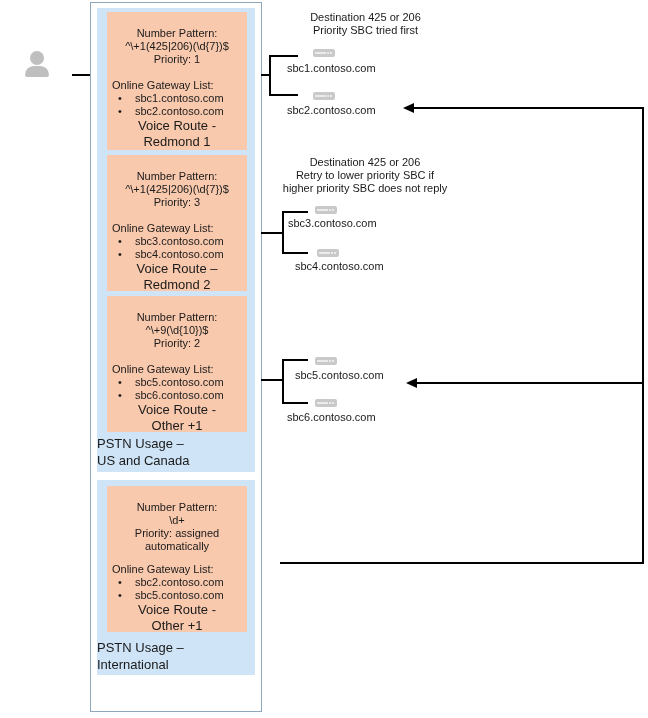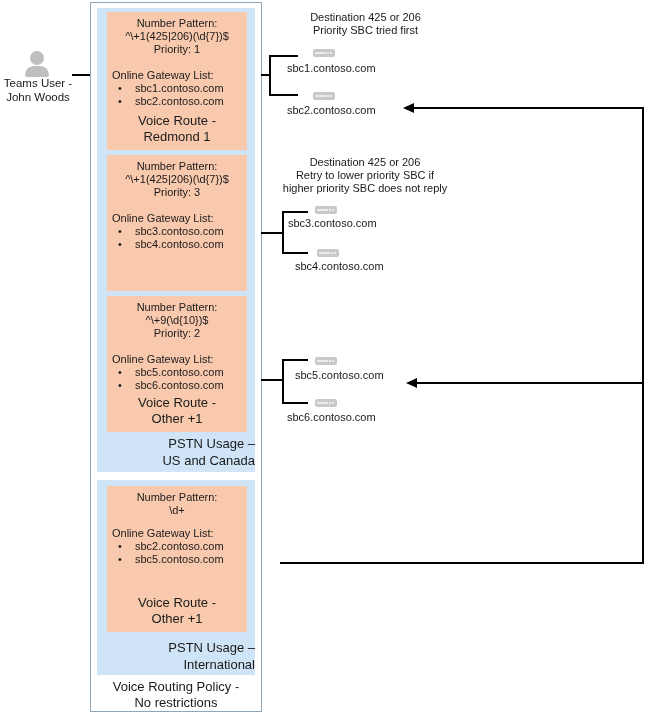--- a/index.html
+++ b/index.html
@@ -5,31 +5,31 @@
   html,body{margin:0;padding:0;background:#fff;}
   #page{position:relative;width:648px;height:718px;background:#fff;
         font-family:"Liberation Sans","DejaVu Sans",sans-serif;color:#1a1a1a;overflow:hidden;}
   .abs{position:absolute;}
   .ml{white-space:pre-line;}
   
   .policy-box{left:90px;top:2px;width:172px;height:710px;border:1px solid #90a6ba;background:#fff;box-sizing:border-box;}
   .usage-box{background:#cfe4f7;}
   .usage1{left:97px;top:8px;width:158px;height:464px;}
   .usage2{left:97px;top:480px;width:158px;height:195px;}
-  .route-box{left:107px;width:140px;background:#f9c9ae;display:flex;flex-direction:column;align-items:center;box-sizing:border-box;padding-top:5px;}
+  .route-box{left:107px;width:140px;background:#f9c9ae;display:flex;flex-direction:column;align-items:center;box-sizing:border-box;padding-top:15px;}
   .r1{top:12px;height:138px;}
   .r2{top:155px;height:136px;}
   .r3{top:296px;height:136px;}
   .r4{top:486px;height:146px;}
   .np{font-size:11px;line-height:13px;text-align:center;}
   .gw-label{font-size:11px;line-height:13px;align-self:flex-start;margin:13px 0 0 5px;}
   .gw-row{display:flex;align-self:flex-start;font-size:11px;line-height:13px;}
   .gw-row .bullet{width:17px;padding-left:11px;}
   .route-title{margin-top:auto;margin-bottom:5px;font-size:13px;line-height:16px;text-align:center;}
-  .usage-label{font-size:13px;line-height:16.5px;text-align:right;width:158px;left:97px;}
+  .usage-label{font-size:13px;line-height:16.5px;text-align:left;width:158px;left:97px;}
   .policy-label{font-size:13px;line-height:16px;text-align:center;width:170px;left:91px;top:679px;}
   
   .user-head{left:30px;top:51px;width:14px;height:14px;border-radius:50%;background:#bfbfbf;}
   .user-body{left:25px;top:66px;width:24px;height:11px;border-radius:12px 12px 3px 3px;background:#bfbfbf;}
   .user-label{left:0;top:76px;width:76px;text-align:center;font-size:11.5px;line-height:14px;}
   
   .ln{background:#000;}
   .arrowhead{width:0;height:0;border-top:5px solid transparent;border-bottom:5px solid transparent;border-right:11px solid #000;}
   
   .sbc-icon{width:22px;height:8px;background:#c9c9c9;border-radius:2px;}
@@ -38,27 +38,23 @@
   .sbc-label{font-size:11px;line-height:12px;}
   .ann{font-size:11px;line-height:13px;text-align:center;}
 </style>
 </head>
 <body>
 
 <div id="page">
 
   <div class="abs user-head"></div>
   <div class="abs user-body"></div>
-  <div class="abs user-label ml">Teams User -
-John Woods</div>
   <div class="abs ln" style="left:72px;top:74px;width:18px;height:2px;"></div>
 
   <div class="abs policy-box"></div>
-  <div class="abs policy-label ml">Voice Routing Policy -
-No restrictions</div>
 
   <div class="abs usage-box usage1"></div>
   <div class="abs usage-label ml" style="top:436px;">PSTN Usage –
 US and Canada</div>
 
   <div class="abs route-box r1">
     <div class="np">Number Pattern:</div>
     <div class="np">^\+1(425|206)(\d{7})$</div>
     <div class="np">Priority: 1</div>
     <div class="gw-label">Online Gateway List:</div>
@@ -80,20 +76,22 @@
     <div class="np">Priority: 3</div>
     <div class="gw-label">Online Gateway List:</div>
     <div class="gw-row">
         <span class="bullet">•</span>
         <span>sbc3.contoso.com</span>
       </div>
     <div class="gw-row">
         <span class="bullet">•</span>
         <span>sbc4.contoso.com</span>
       </div>
+    <div class="route-title ml">Voice Route –
+Redmond 2</div>
   </div>
 
   <div class="abs route-box r3">
     <div class="np">Number Pattern:</div>
     <div class="np">^\+9(\d{10})$</div>
     <div class="np">Priority: 2</div>
     <div class="gw-label">Online Gateway List:</div>
     <div class="gw-row">
         <span class="bullet">•</span>
         <span>sbc5.contoso.com</span>
@@ -106,20 +104,21 @@
 Other +1</div>
   </div>
 
   <div class="abs usage-box usage2"></div>
   <div class="abs usage-label ml" style="top:640px;">PSTN Usage –
 International</div>
 
   <div class="abs route-box r4">
     <div class="np">Number Pattern:</div>
     <div class="np">\d+</div>
+    <div class="np" style="width:110px;">Priority: assigned automatically</div>
     <div class="gw-label" style="margin-top:10px;">Online Gateway List:</div>
     <div class="gw-row">
         <span class="bullet">•</span>
         <span>sbc2.contoso.com</span>
       </div>
     <div class="gw-row">
         <span class="bullet">•</span>
         <span>sbc5.contoso.com</span>
       </div>
     <div class="route-title ml">Voice Route -

